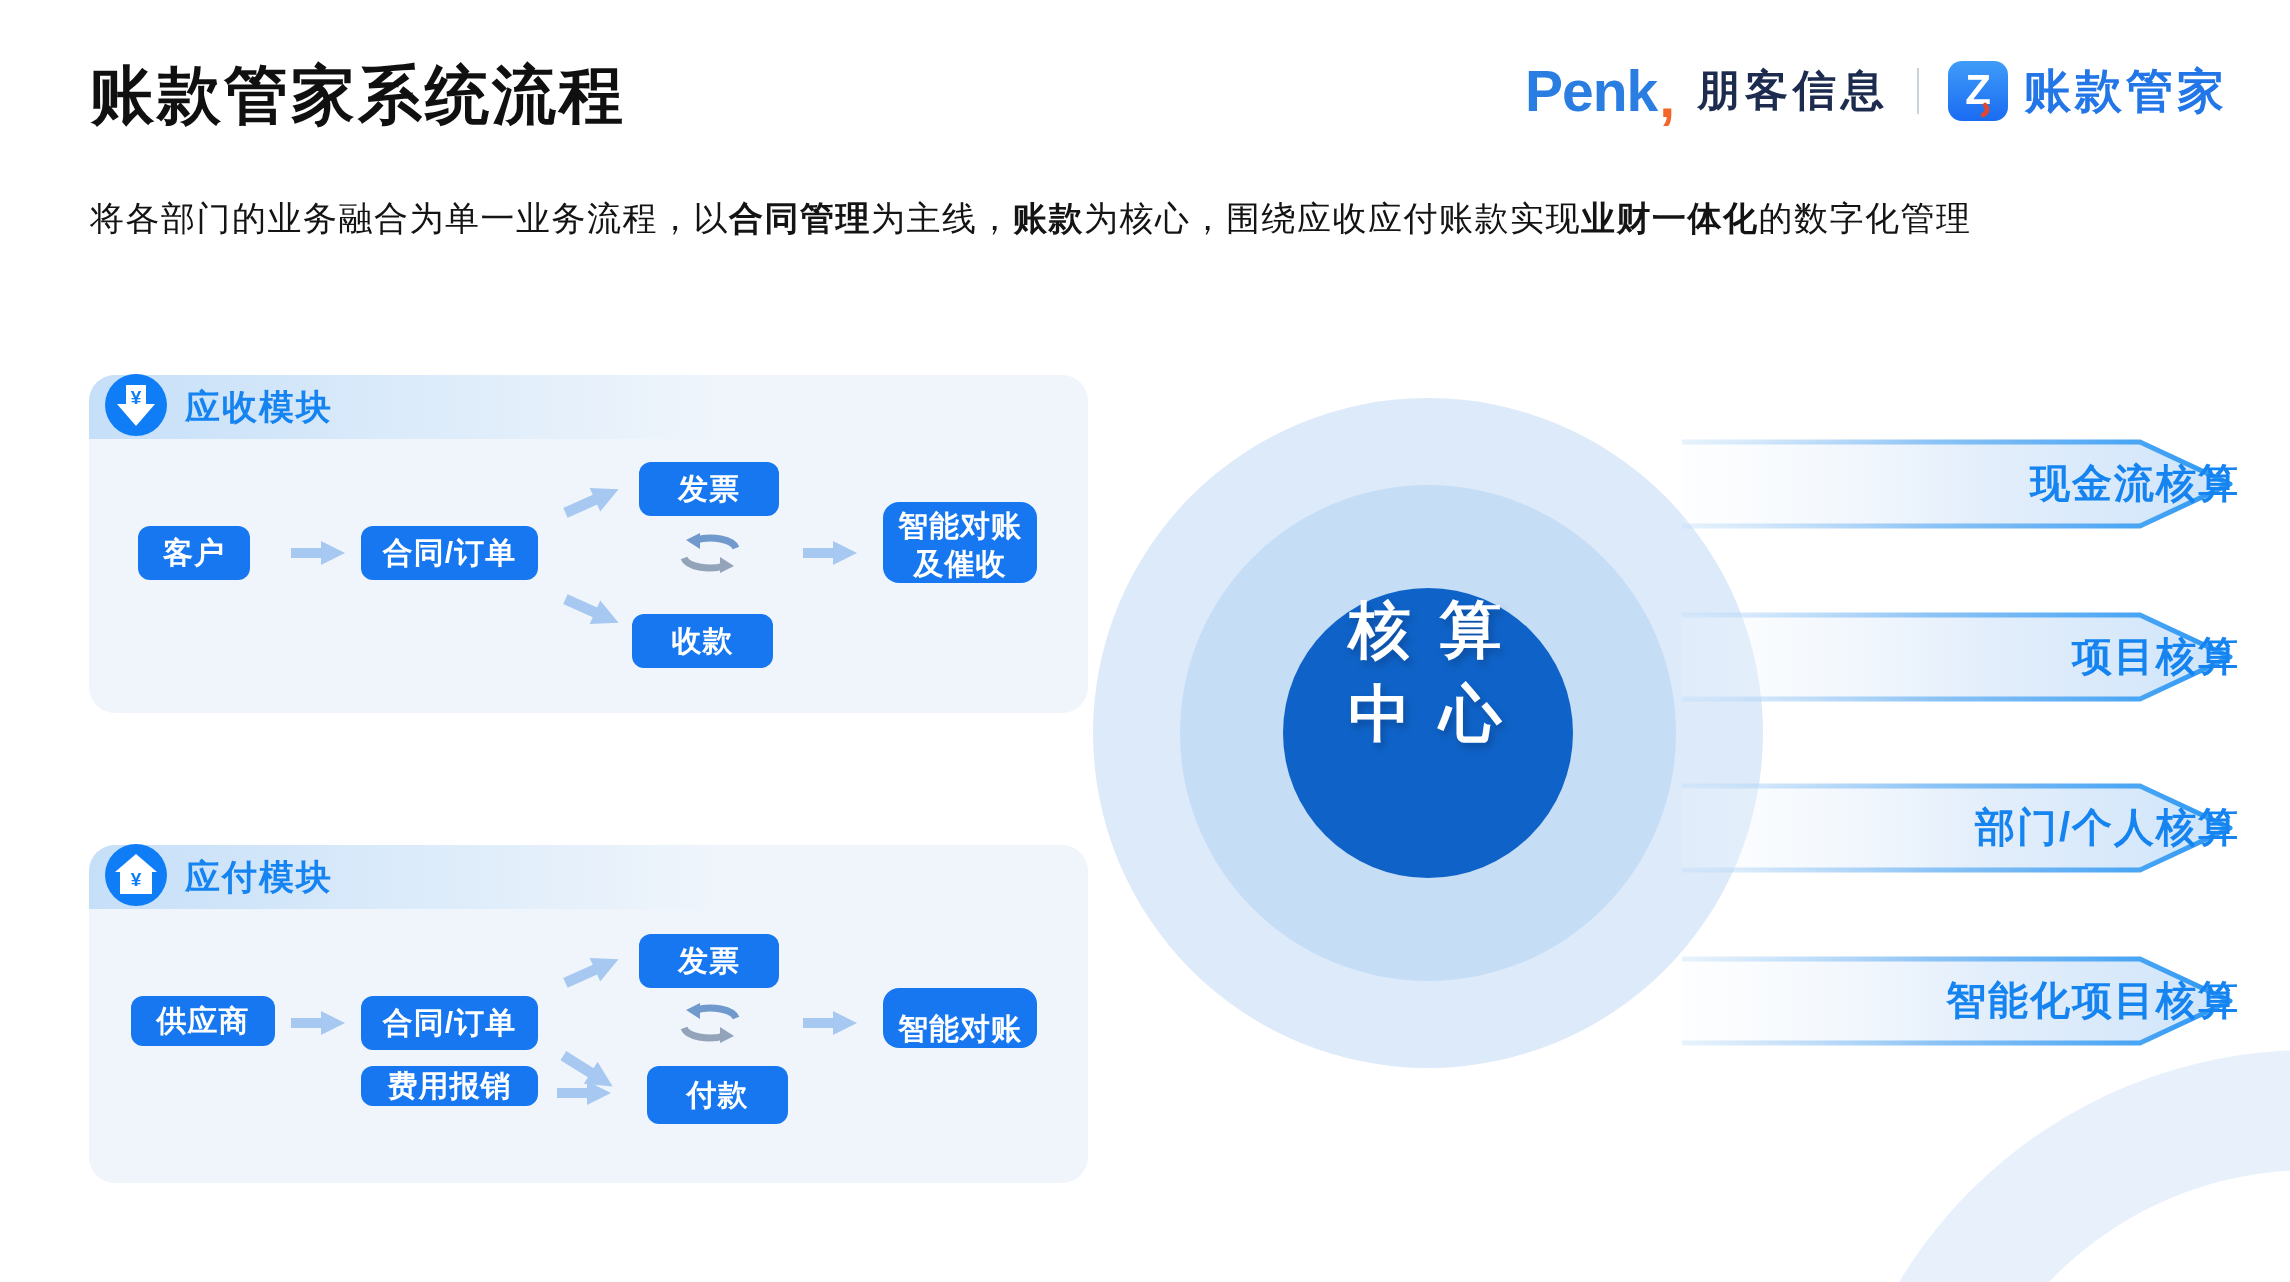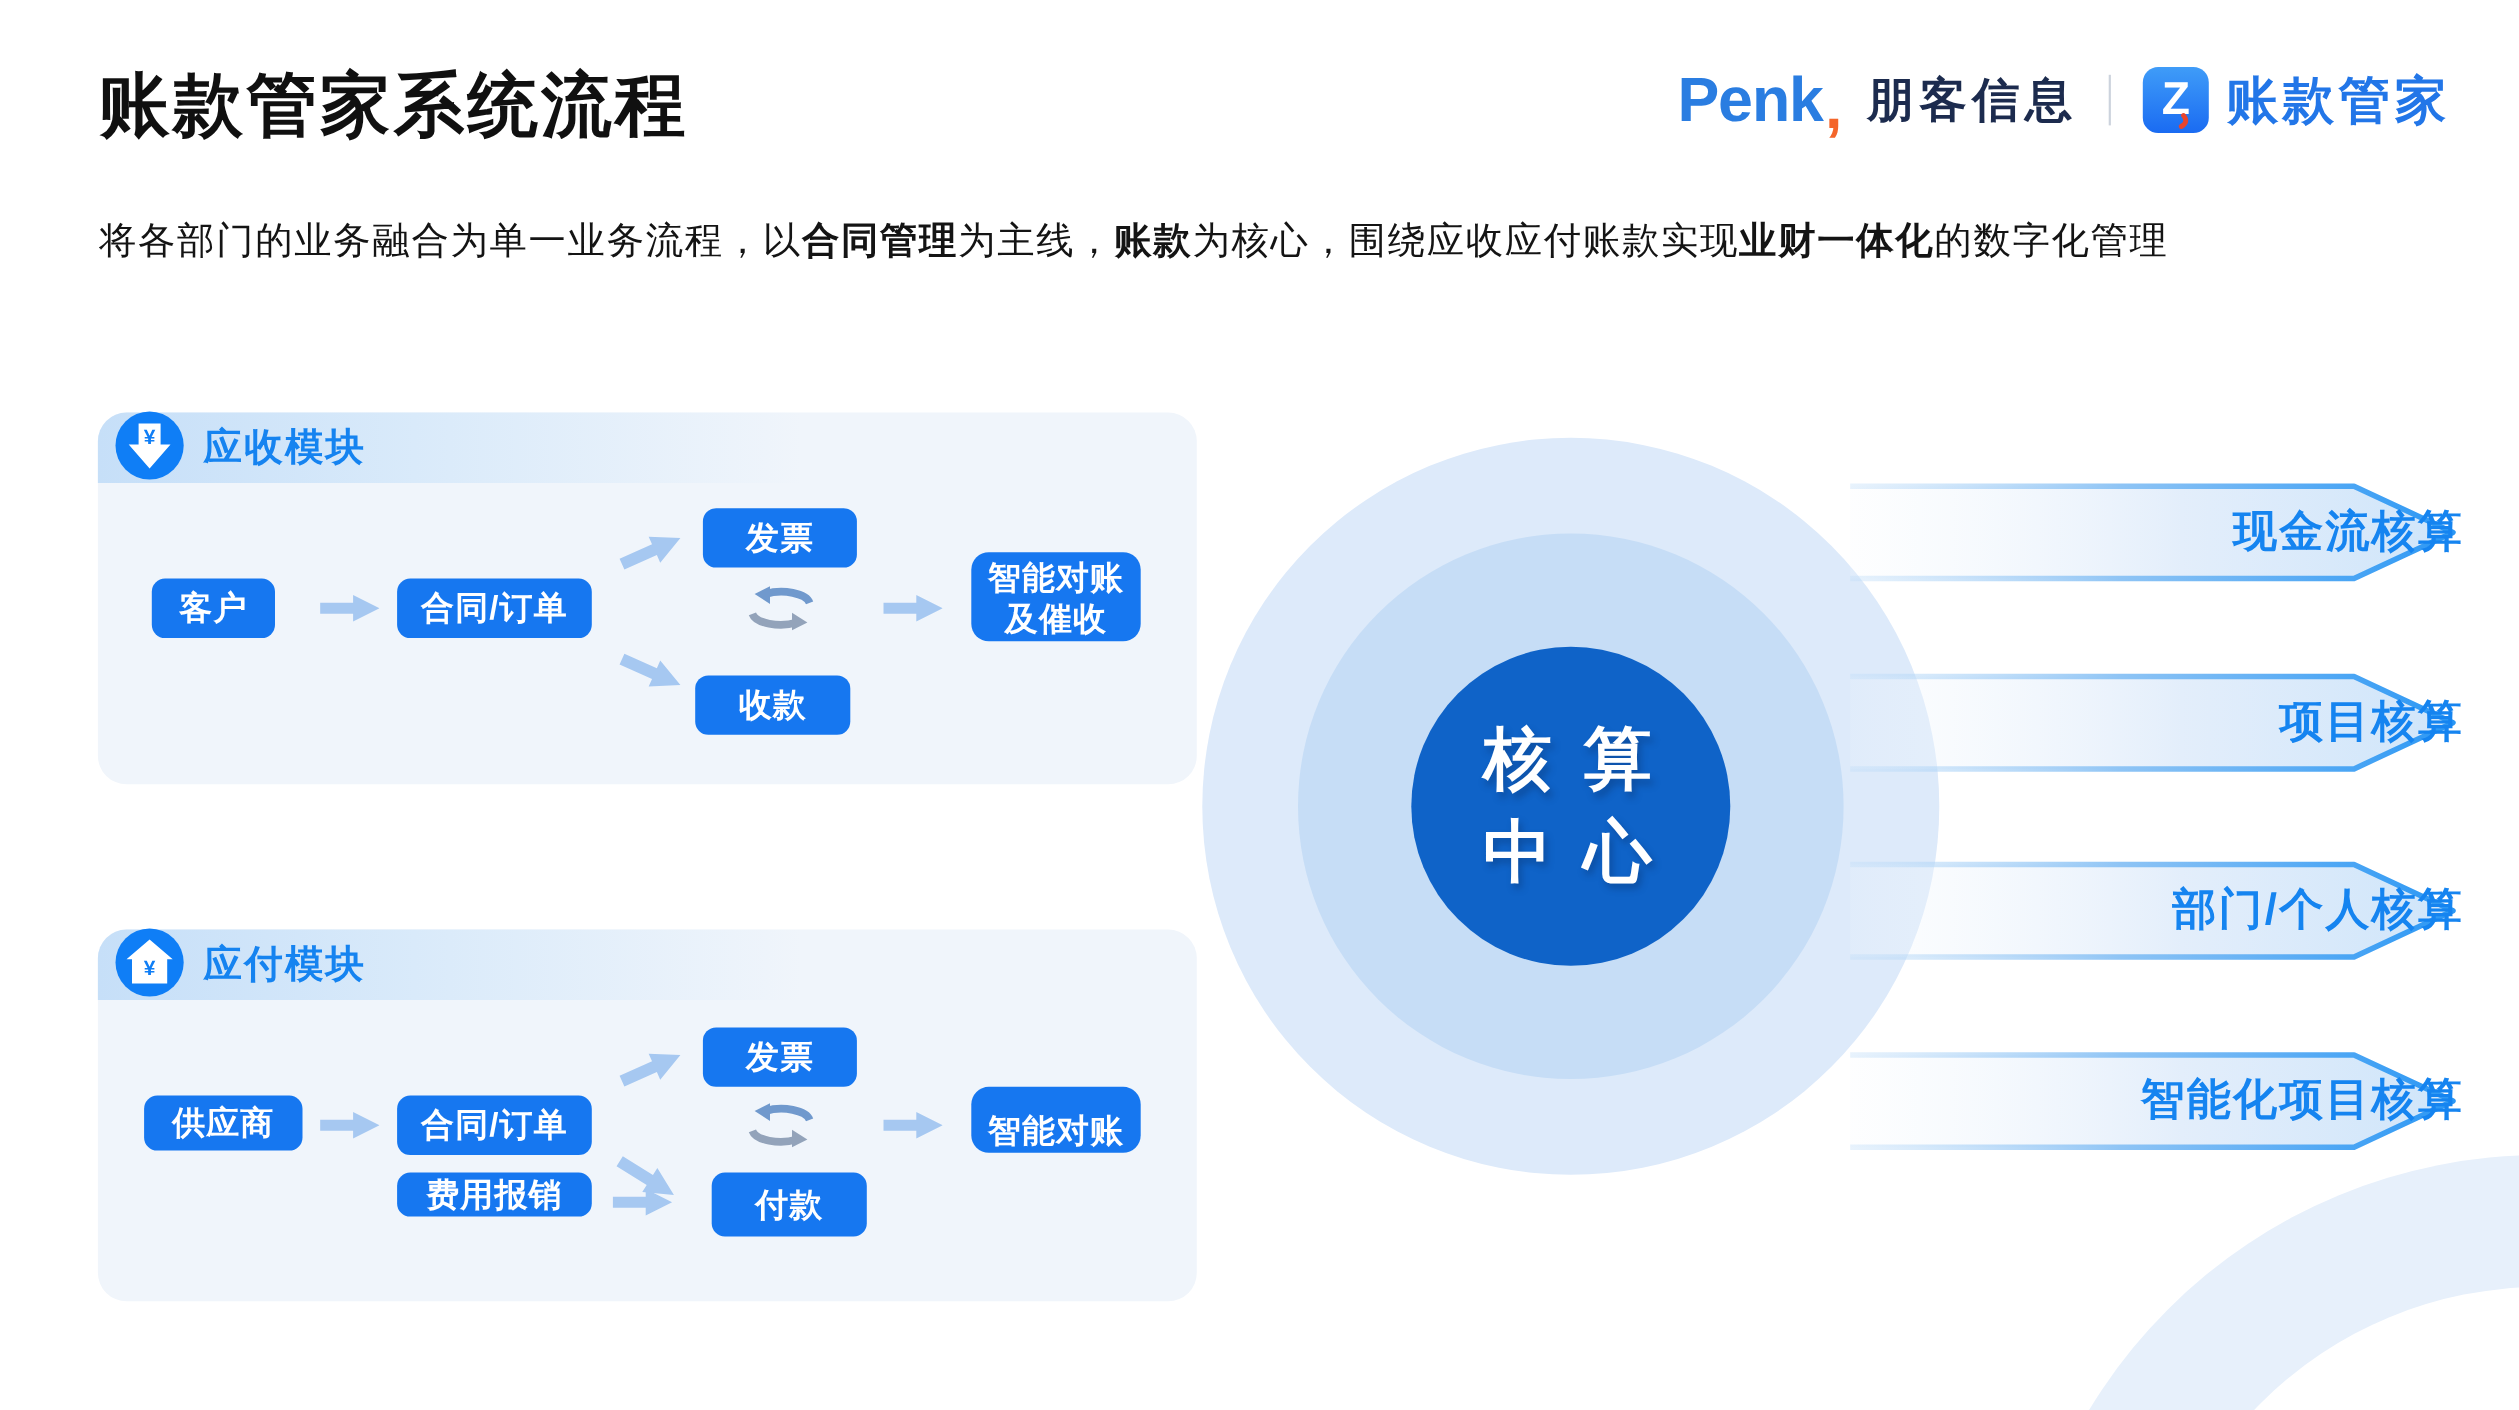--- a/index.html
+++ b/index.html
@@ -45,21 +45,21 @@
     font-size:30px; font-weight:700; letter-spacing:1px; text-align:center; }
   .node.smart { border-radius:16px; line-height:38px;justify-content:flex-end; }
 
   .arrow { position:absolute; }
 
   
   .circle { position:absolute; border-radius:50%; }
   .circle.outer  { left:1093px; top:398px; width:670px; height:670px; background:#ddeafa; }
   .circle.middle { left:1180px; top:485px; width:496px; height:496px; background:#c6ddf6; }
   .circle.inner  { left:1283px; top:588px; width:290px; height:290px; background:#0f63c8;
-    display:flex; flex-direction:column; align-items:center; justify-content:center; }
+    display:flex; flex-direction:column; align-items:center; justify-content:flex-start; }
   .center-text { color:#ffffff; font-size:62px; font-weight:800; line-height:84px;
     letter-spacing:6px; text-align:center; white-space:pre;
     text-shadow:3px 5px 7px rgba(10,40,90,0.35); }
 
   
   .banner { position:absolute; left:1680px; width:560px; height:96px; }
   .banner svg { position:absolute; left:0; top:0; }
   .banner-label { position:absolute; left:0; top:0; width:560px; height:96px;
     line-height:94px; text-align:right; padding-left:100px; box-sizing:border-box;
     font-size:40px; font-weight:800; color:#1584f0; letter-spacing:2px; }

